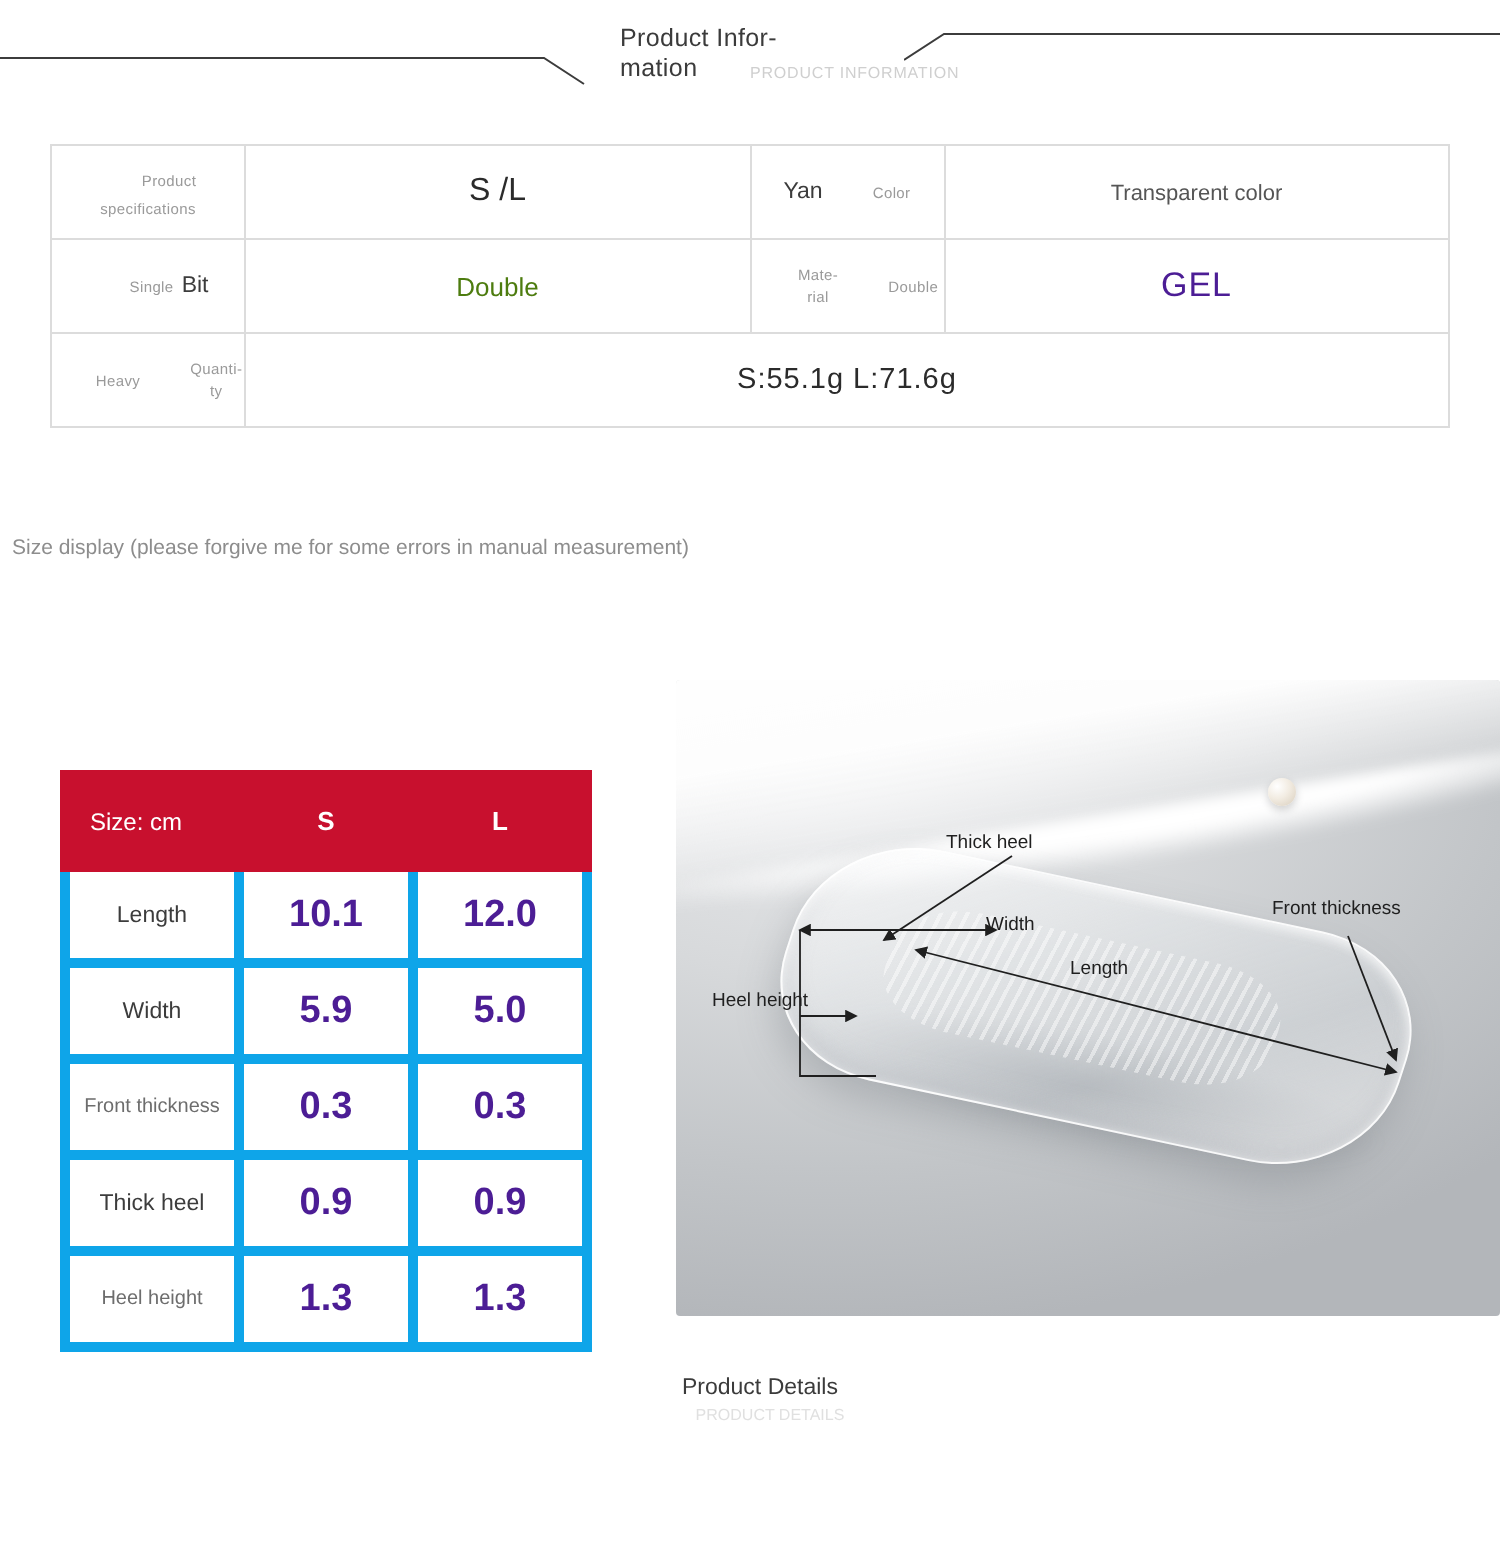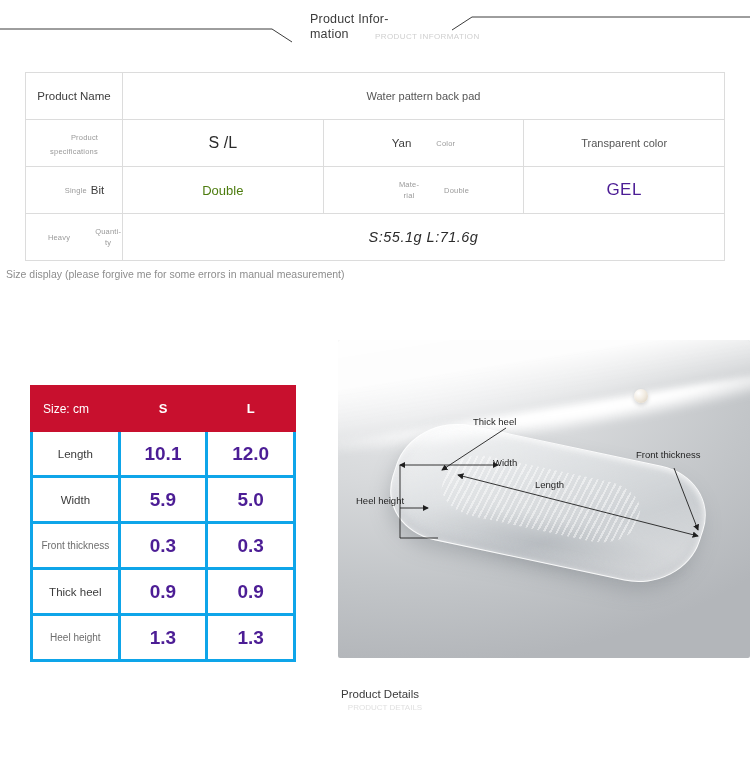--- a/index.html
+++ b/index.html
@@ -122,21 +122,20 @@
     font-size: 17px;
     letter-spacing: 0.5px;
     color: #4c1d95;
     font-weight: 500;
   }
   .val-weight {
     font-size: 14.5px;
     color: #2b2b2b;
     font-weight: 500;
     letter-spacing: 0.5px;
-    font-style: italic;
   }
 
   
   .size-note {
     position: absolute;
     left: 6px;
     top: 268px;
     font-size: 10.5px;
     color: #8d8d8d;
   }
@@ -144,21 +143,21 @@
   
   .size-table {
     position: absolute;
     left: 30px;
     top: 385px;
     width: 266px;
     border-collapse: collapse;
     table-layout: fixed;
   }
   .size-table td, .size-table th {
-    border: 3px solid #0ea5e9;
+    border: 5px solid #0ea5e9;
     height: 41px;
     text-align: center;
     vertical-align: middle;
     font-size: 12px;
     color: #3c3c3c;
     font-weight: normal;
   }
   .size-table thead th {
     background: #c8102e;
     color: #ffffff;
@@ -329,28 +328,20 @@
     <div>Product Infor-</div>
     <div>mation</div>
   </div>
   <div class="header-sub">PRODUCT INFORMATION</div>
 </div>
 
 <table class="spec-table">
   <tbody>
     <tr>
       <td class="lbl-cell">
-        <span class="lbl-main">Product Name</span>
-      </td>
-      <td colspan="3">
-        <span class="val-small">Water pattern back pad</span>
-      </td>
-    </tr>
-    <tr>
-      <td class="lbl-cell">
         <span class="lbl-small">Product specifications</span>
       </td>
       <td>
         <span class="val-big">S /L</span>
       </td>
       <td class="lbl-cell">
         <div class="lbl-row">
           <span class="lbl-main lbl-inline">Yan</span>
           <span class="lbl-small lbl-inline">Color</span>
         </div>

